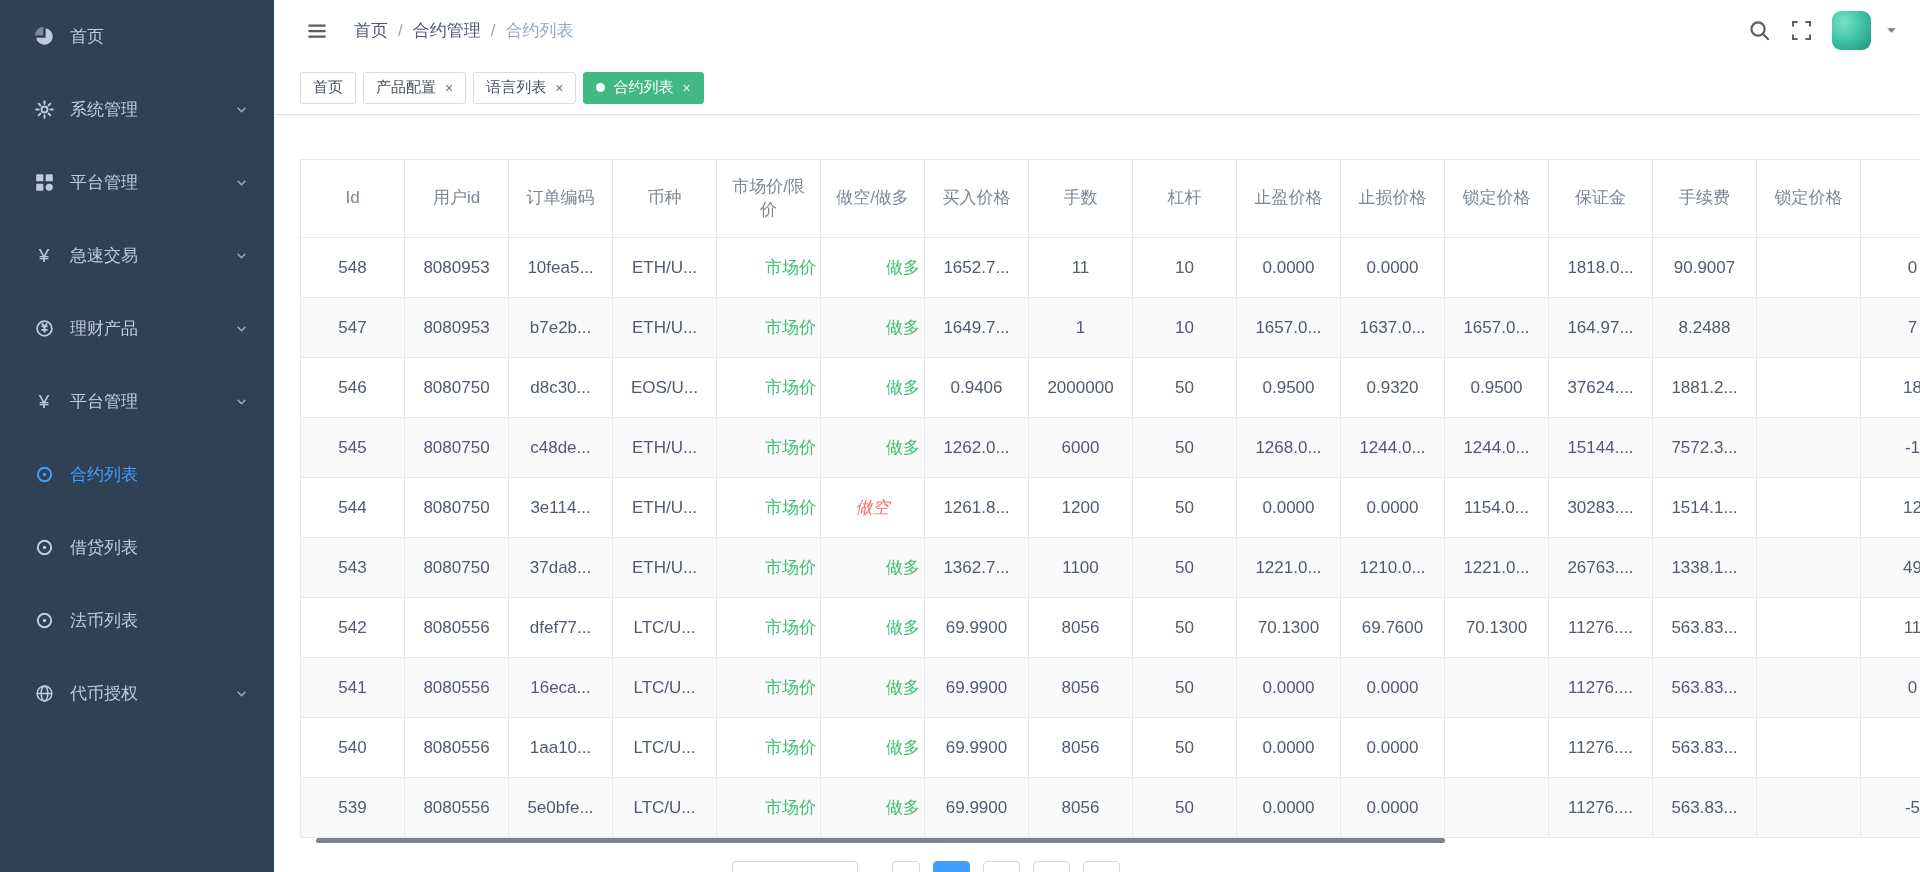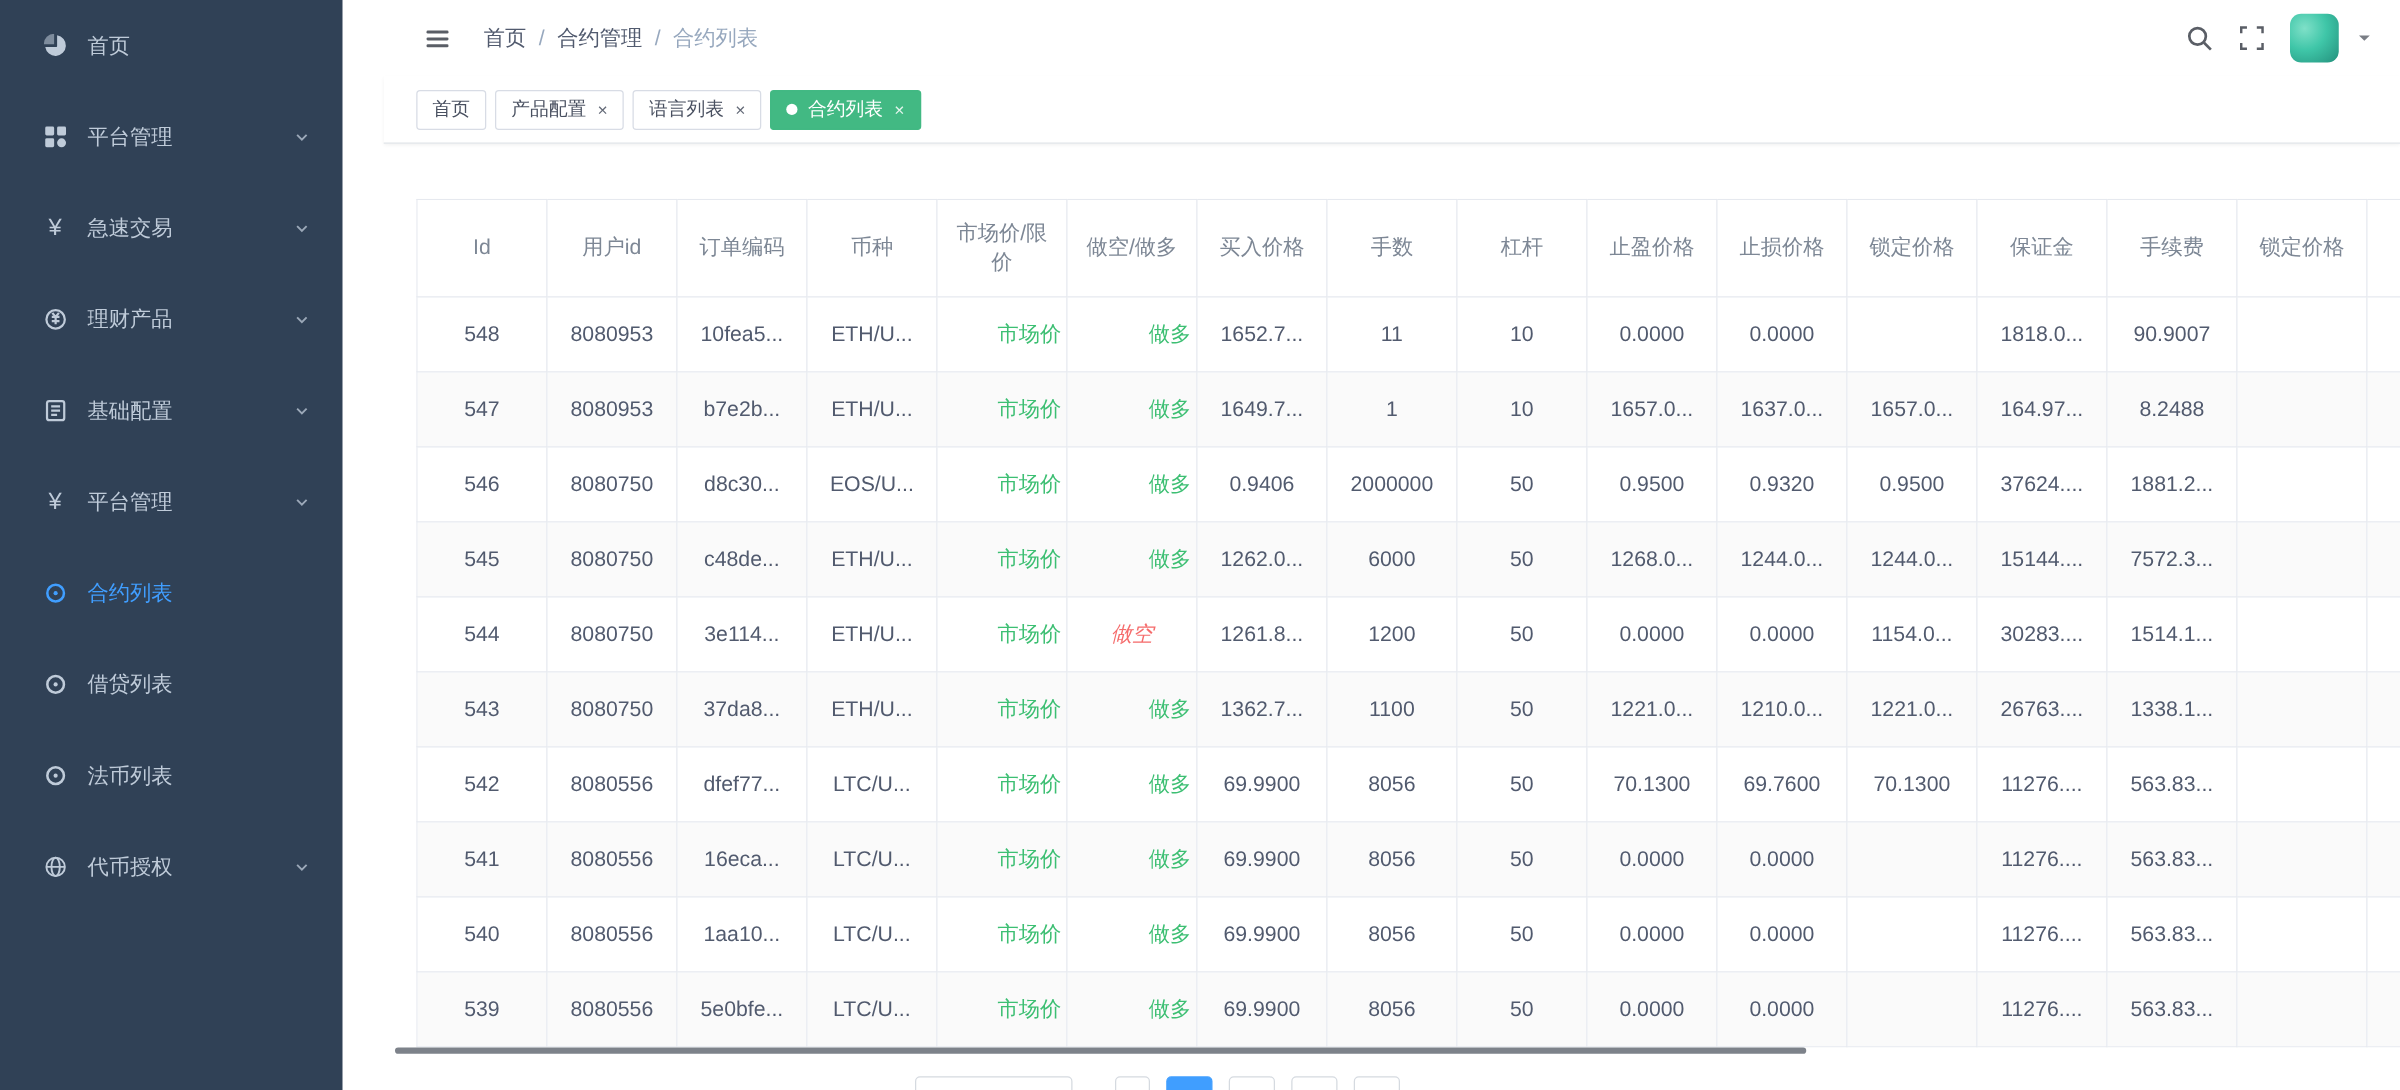--- a/index.html
+++ b/index.html
@@ -7,21 +7,21 @@
     --sidebar-bg:#304156;
     --sidebar-text:#bfcbd9;
     --tab-green:#42b983;
     --up-green:#3dbf73;
     --down-red:#f56c6c;
     --border:#e6e9ef;
   }
   *{box-sizing:border-box;margin:0;padding:0;}
   html,body{width:1920px;height:872px;overflow:hidden;background:#fff;
     font-family:"Liberation Sans","DejaVu Sans",sans-serif;}
-  .app{position:relative;width:1920px;height:872px;display:flex;gap:33px;}
+  .app{position:relative;width:1920px;height:872px;display:flex;}
 
   
   .sidebar{width:274px;height:872px;background:var(--sidebar-bg);flex:0 0 274px;overflow:hidden;}
   .menu-item{height:73px;display:flex;align-items:center;padding:0 26px 0 33px;
     color:var(--sidebar-text);font-size:17px;cursor:pointer;white-space:nowrap;}
   .menu-item .mi-icon{width:22px;height:22px;margin-right:15px;display:flex;align-items:center;justify-content:center;}
   .menu-item .mi-icon .glyph{font-size:19px;line-height:1;}
   .menu-item .chev{margin-left:auto;opacity:.75;display:flex;}
   .menu-item.active{color:var(--accent);}
 
@@ -80,20 +80,34 @@
         <span class="mi-icon">
           <svg width="19" height="19" viewBox="0 0 16 16" fill="currentColor">
             <path d="M9 1a7 7 0 1 1-8 8h7.5a.5.5 0 0 0 .5-.5V1z"></path>
             <path d="M7 0v7H0a7 7 0 0 1 7-7z" opacity=".55"></path>
           </svg>
         </span>
         <span class="mi-label">首页</span>
       </div>
       <div class="menu-item">
         <span class="mi-icon">
+          <svg width="19" height="19" viewBox="0 0 16 16" fill="none" stroke="currentColor" stroke-width="1.6" stroke-linecap="round">
+            <circle cx="8" cy="8" r="2.5"></circle>
+            <path d="M8 1v2.1M8 12.9V15M1 8h2.1M12.9 8H15M3.1 3.1l1.5 1.5M11.4 11.4l1.5 1.5M12.9 3.1l-1.5 1.5M4.6 11.4l-1.5 1.5"></path>
+          </svg>
+        </span>
+        <span class="mi-label">系统管理</span>
+        <span class="chev">
+          <svg width="13" height="13" viewBox="0 0 12 12" fill="none" stroke="currentColor" stroke-width="1.4">
+            <path d="M2.5 4.5L6 8l3.5-3.5"></path>
+          </svg>
+        </span>
+      </div>
+      <div class="menu-item">
+        <span class="mi-icon">
           <svg width="19" height="19" viewBox="0 0 16 16" fill="currentColor">
             <rect x="1" y="1" width="6" height="6" rx="1"></rect>
             <rect x="9" y="1" width="6" height="6" rx="1"></rect>
             <rect x="1" y="9" width="6" height="6" rx="1"></rect>
             <rect x="9" y="9" width="6" height="6" rx="3"></rect>
           </svg>
         </span>
         <span class="mi-label">平台管理</span>
         <span class="chev">
           <svg width="13" height="13" viewBox="0 0 12 12" fill="none" stroke="currentColor" stroke-width="1.4">
@@ -114,34 +128,20 @@
       </div>
       <div class="menu-item">
         <span class="mi-icon">
           <svg width="19" height="19" viewBox="0 0 16 16" fill="none" stroke="currentColor" stroke-width="1.5">
             <circle cx="8" cy="8" r="6.2"></circle>
             <path d="M5.4 6.3h5.2M5.4 9.2h5.2M8 6.3v5"></path>
             <path d="M5.8 3.6L8 6.3l2.2-2.7"></path>
           </svg>
         </span>
         <span class="mi-label">理财产品</span>
-        <span class="chev">
-          <svg width="13" height="13" viewBox="0 0 12 12" fill="none" stroke="currentColor" stroke-width="1.4">
-            <path d="M2.5 4.5L6 8l3.5-3.5"></path>
-          </svg>
-        </span>
-      </div>
-      <div class="menu-item">
-        <span class="mi-icon">
-          <svg width="19" height="19" viewBox="0 0 16 16" fill="none" stroke="currentColor" stroke-width="1.5">
-            <rect x="2.2" y="1.6" width="11.6" height="12.8" rx="1.5"></rect>
-            <path d="M5 5.2h6M5 8h6M5 10.8h4"></path>
-          </svg>
-        </span>
-        <span class="mi-label">基础配置</span>
         <span class="chev">
           <svg width="13" height="13" viewBox="0 0 12 12" fill="none" stroke="currentColor" stroke-width="1.4">
             <path d="M2.5 4.5L6 8l3.5-3.5"></path>
           </svg>
         </span>
       </div>
       <div class="menu-item">
         <span class="mi-icon">
           <span class="glyph">¥</span>
         </span>

